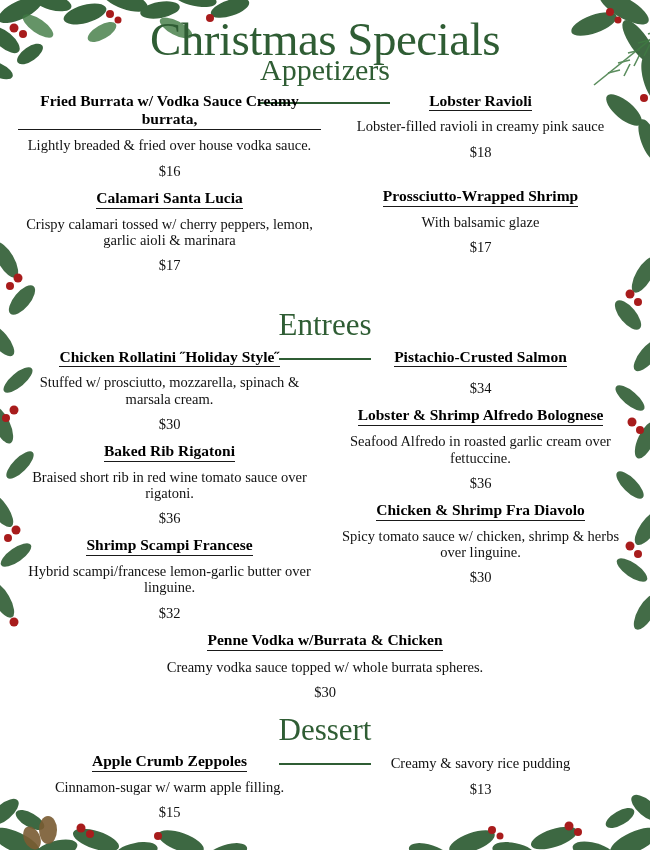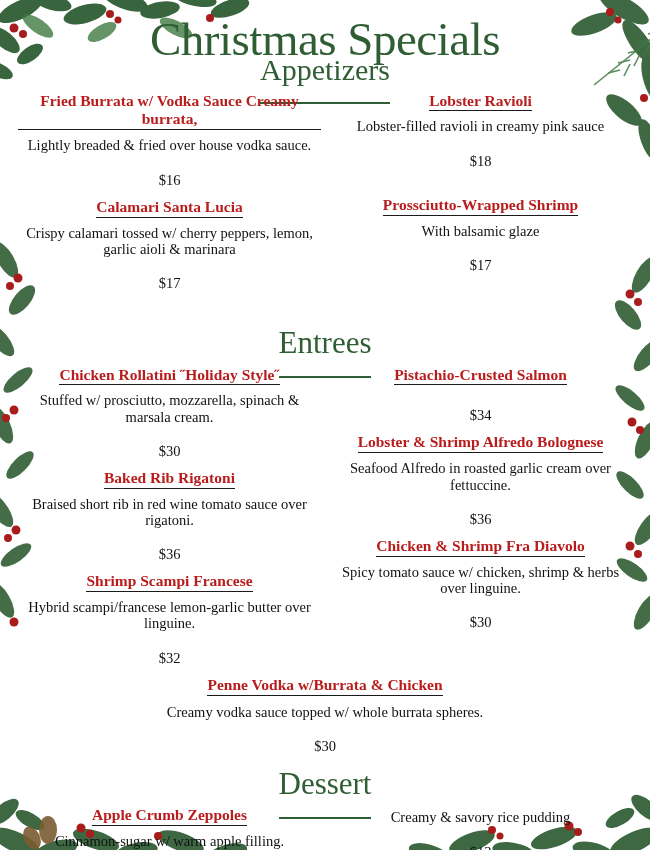--- a/index.html
+++ b/index.html
@@ -77,35 +77,35 @@
     box-sizing: border-box;
   }
   .item {
     text-align: center;
     margin-bottom: 9px;
     padding: 0 4px;
   }
   .item-name {
     font-size: 15.5px;
     font-weight: 700;
-    color: #b91c1c;
+    color: #000000;
     display: inline-block;
     border-bottom: 1.6px solid #1a1a1a;
     line-height: 1.22;
     margin-bottom: 4px;
   }
   .item-desc {
     font-size: 14.5px;
     line-height: 1.12;
     margin: 3px 0 0 0;
     color: #111;
   }
   .item-price {
     font-size: 14.5px;
-    margin-top: 18px;
+    margin-top: 9px;
     color: #111;
   }
   .full {
     width: 100%;
   }
   .full .item-desc { margin-top: 4px; }
   .tight { margin-bottom: 4px; }
 </style>
 </head>
 <body>

